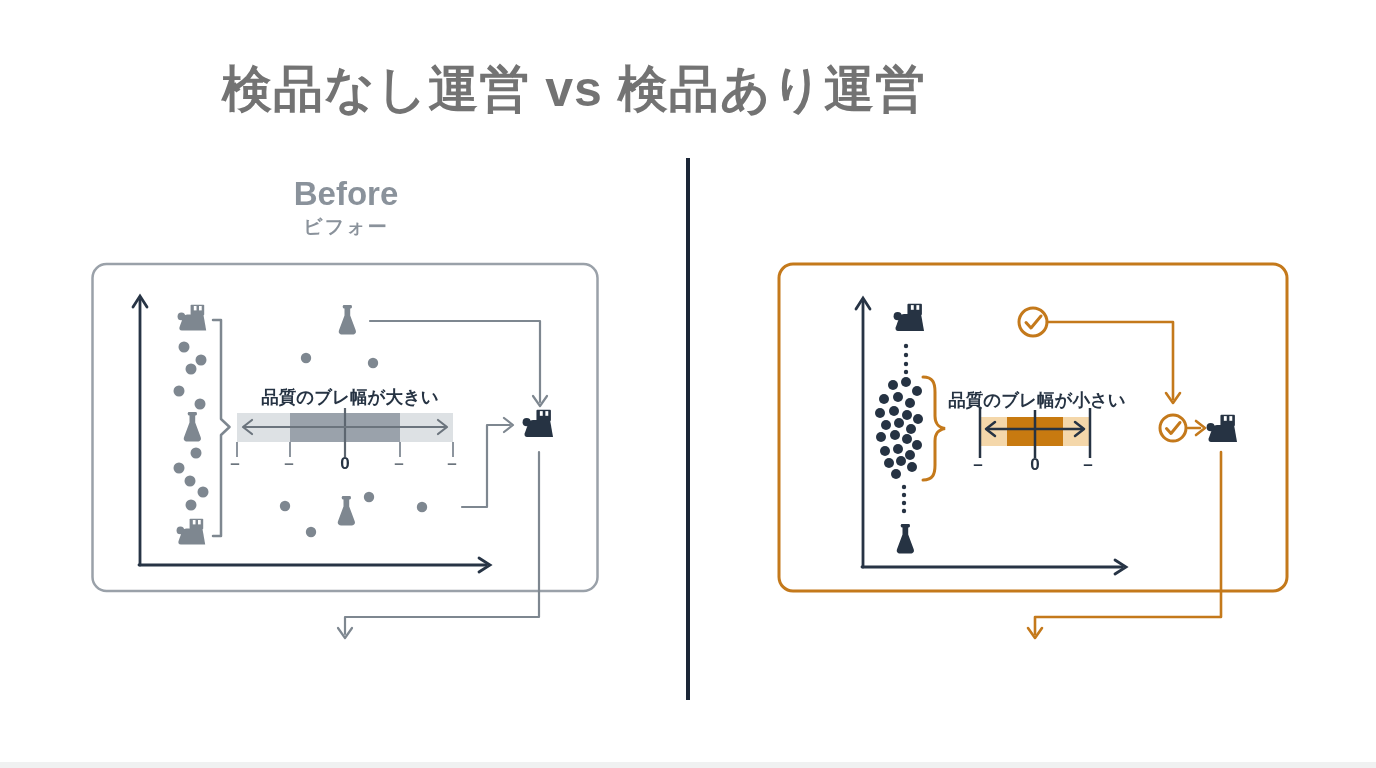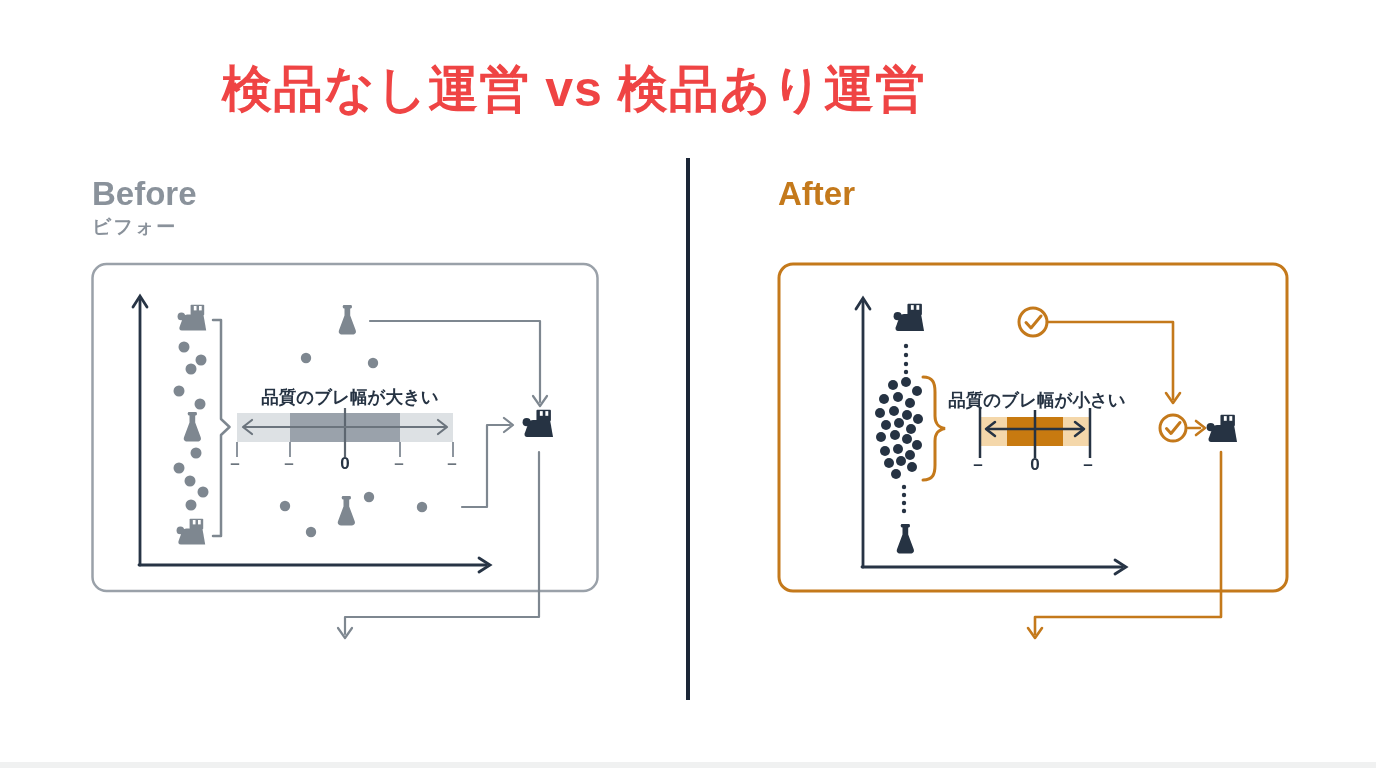--- a/index.html
+++ b/index.html
@@ -1,21 +1,21 @@
 <!DOCTYPE html>
 <html><head>
 <meta charset="utf-8">
 <style>
   html,body{margin:0;padding:0;background:#ffffff;}
   .stage{position:relative;width:1376px;height:768px;background:#ffffff;overflow:hidden;
          font-family:"Liberation Sans","DejaVu Sans",sans-serif;}
   .title{position:absolute;left:0;top:56px;width:1148px;text-align:center;
-         font-size:50px;font-weight:bold;color:#ef4444;letter-spacing:1px;}
+         font-size:50px;font-weight:bold;color:#737373;letter-spacing:1px;}
   .divider{position:absolute;left:686px;top:158px;width:3.5px;height:542px;background:#1b2636;}
-  .hdr{position:absolute;top:176px;}
+  .hdr{position:absolute;top:176px;text-align:center;}
   .hdr-before{left:92px;width:508px;}
   .hdr-after{left:778px;width:510px;}
   .hdr-en{font-size:33px;font-weight:bold;line-height:1.1;}
   .hdr-ja{font-size:19px;font-weight:bold;margin-top:2px;letter-spacing:2px;}
   .hdr-before .hdr-en,.hdr-before .hdr-ja{color:#8a929b;}
   .hdr-after .hdr-en,.hdr-after .hdr-ja{color:#c4791b;}
   .panel{position:absolute;top:255px;width:560px;height:410px;}
   #left-panel{left:80px;}
   #right-panel{left:760px;}
   svg text{font-family:"Liberation Sans","DejaVu Sans",sans-serif;}
@@ -30,21 +30,20 @@
 <div class="stage">
 
   <div class="title">検品なし運営 vs 検品あり運営</div>
   <div class="divider"></div>
 
   <div class="hdr hdr-before">
     <div class="hdr-en">Before</div>
     <div class="hdr-ja">ビフォー</div>
   </div>
   <div class="hdr hdr-after">
-    <div class="hdr-en">After</div>
   </div>
 
   <svg width="0" height="0" style="position:absolute">
     <defs>
       <g id="g-factory">
         <rect x="17" y="1" width="17" height="13" rx="1" fill="currentColor"></rect>
         <rect x="21" y="2.5" width="3.4" height="5.5" fill="#ffffff"></rect>
         <rect x="27.5" y="2.5" width="3.4" height="5.5" fill="#ffffff"></rect>
         <path d="M13,13 L33,13 L36.5,33 L6,33 C3.4,33 2.4,30.9 3.2,28.6 L7.5,16.8 C8.6,14.2 10.5,13 13,13 Z" fill="currentColor"></path>
         <circle cx="5.5" cy="15.5" r="4.8" fill="currentColor"></circle>

